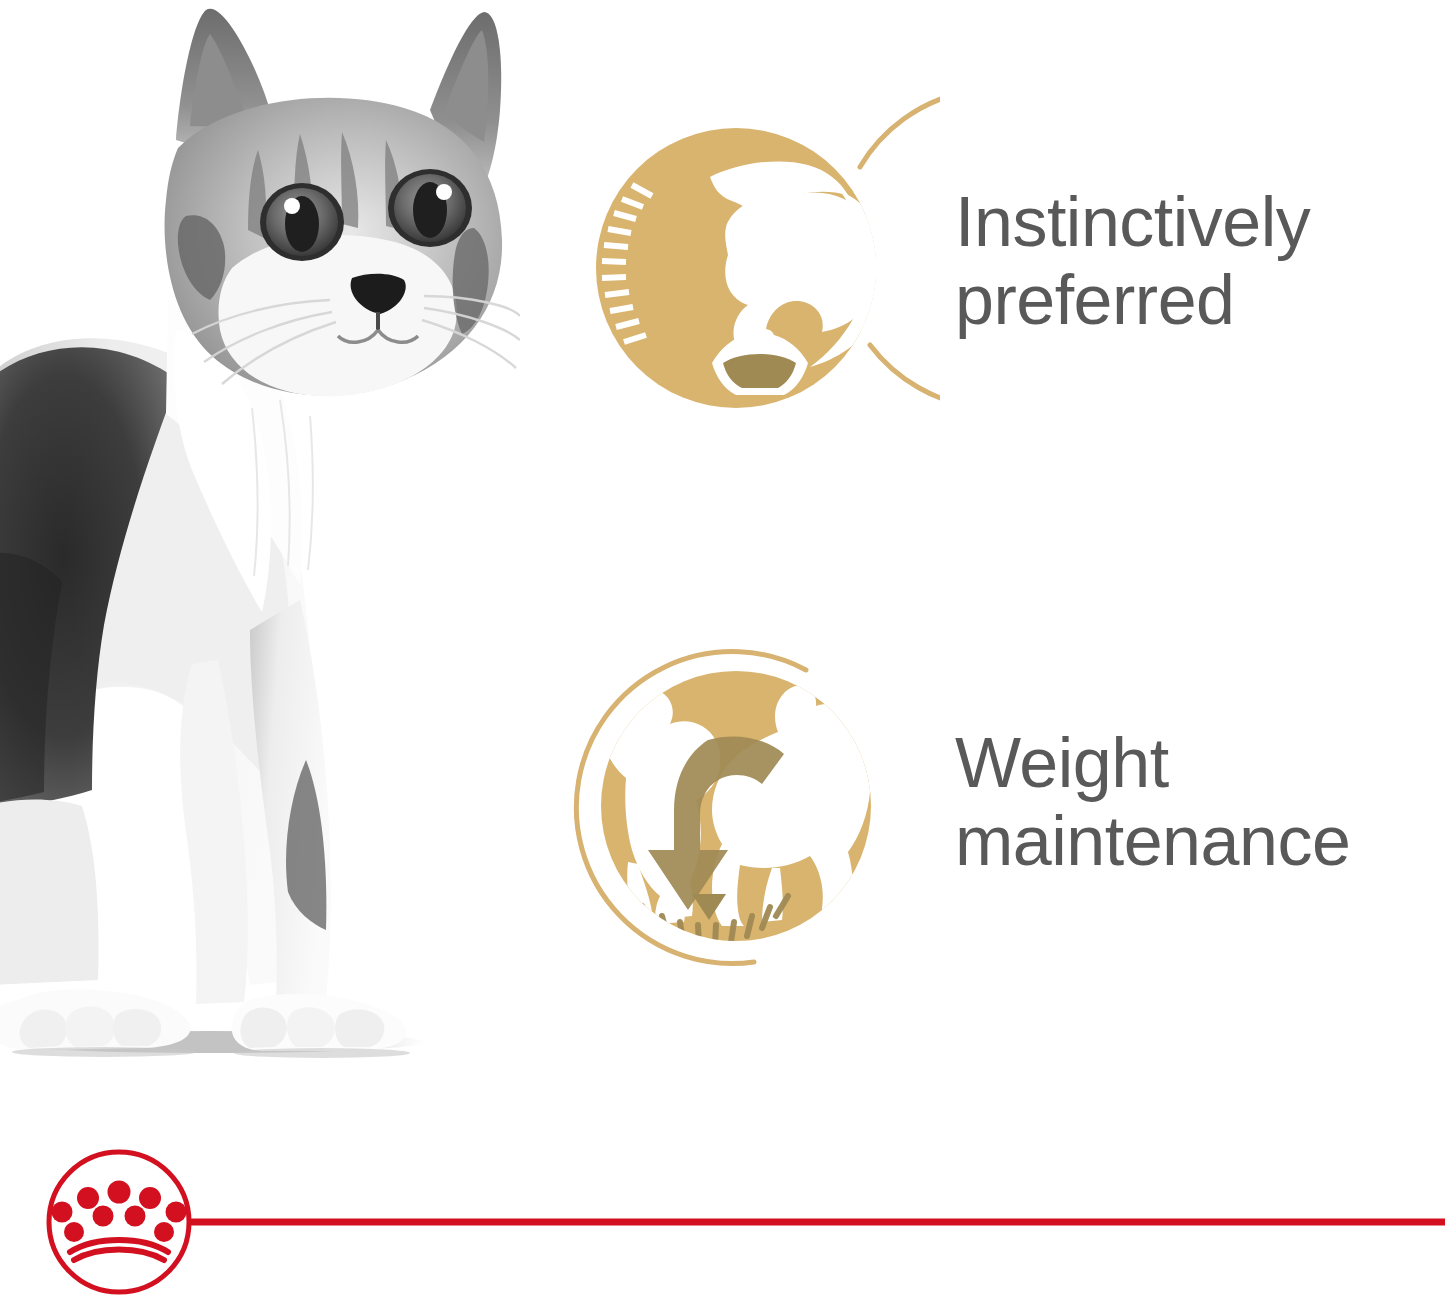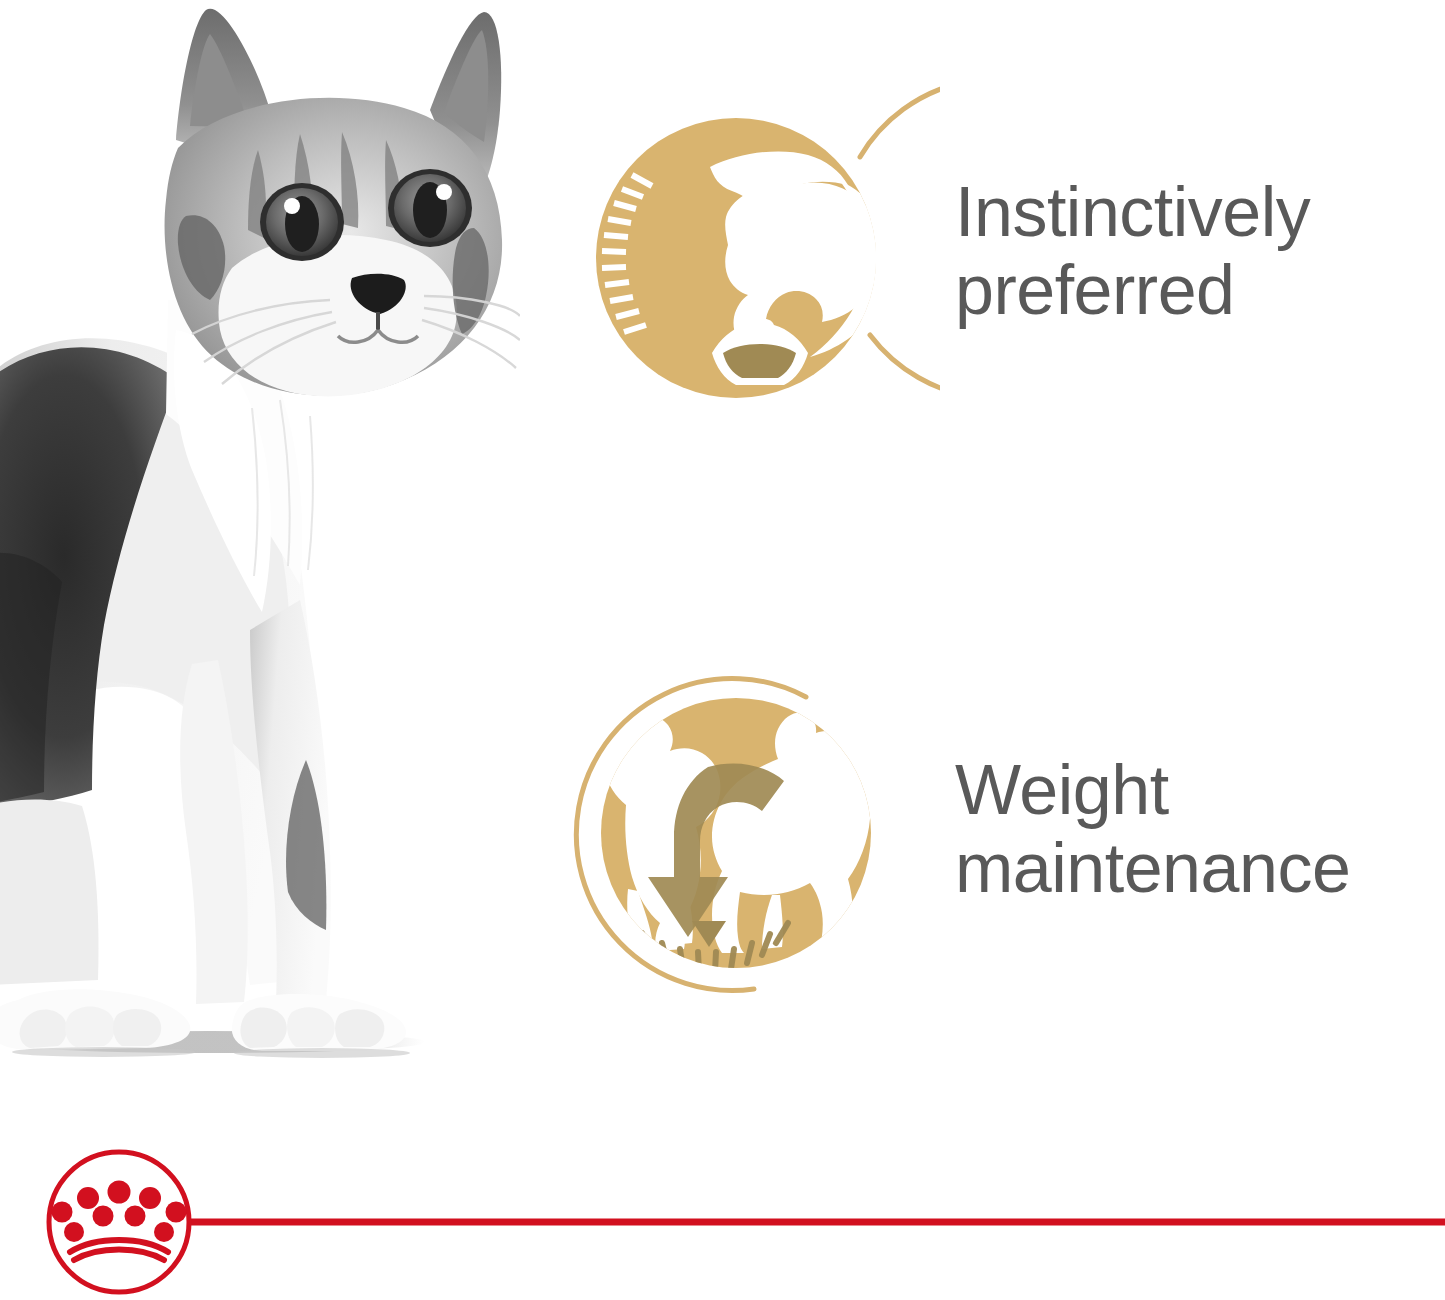--- a/index.html
+++ b/index.html
@@ -10,22 +10,22 @@
     position:relative;
   }
   #stage { position:absolute; inset:0; background:#ffffff; }
 
   
   .photo { position:absolute; left:0; top:0; width:520px; height:1075px; }
   .photo svg { display:block; width:100%; height:100%; }
 
   
   .feature { position:absolute; left:540px; width:905px; height:360px; }
-  .feature.f1 { top:85px; }
-  .feature.f2 { top:655px; }
+  .feature.f1 { top:95px; }
+  .feature.f2 { top:628px; }
 
   .icon-wrap { position:absolute; left:0; top:0; width:400px; height:365px; }
   .icon-wrap svg { display:block; width:100%; height:100%; }
 
   .feature-label {
     position:absolute;
     left:415px;
     top:88px;
     width:500px;
     color:#595959;

